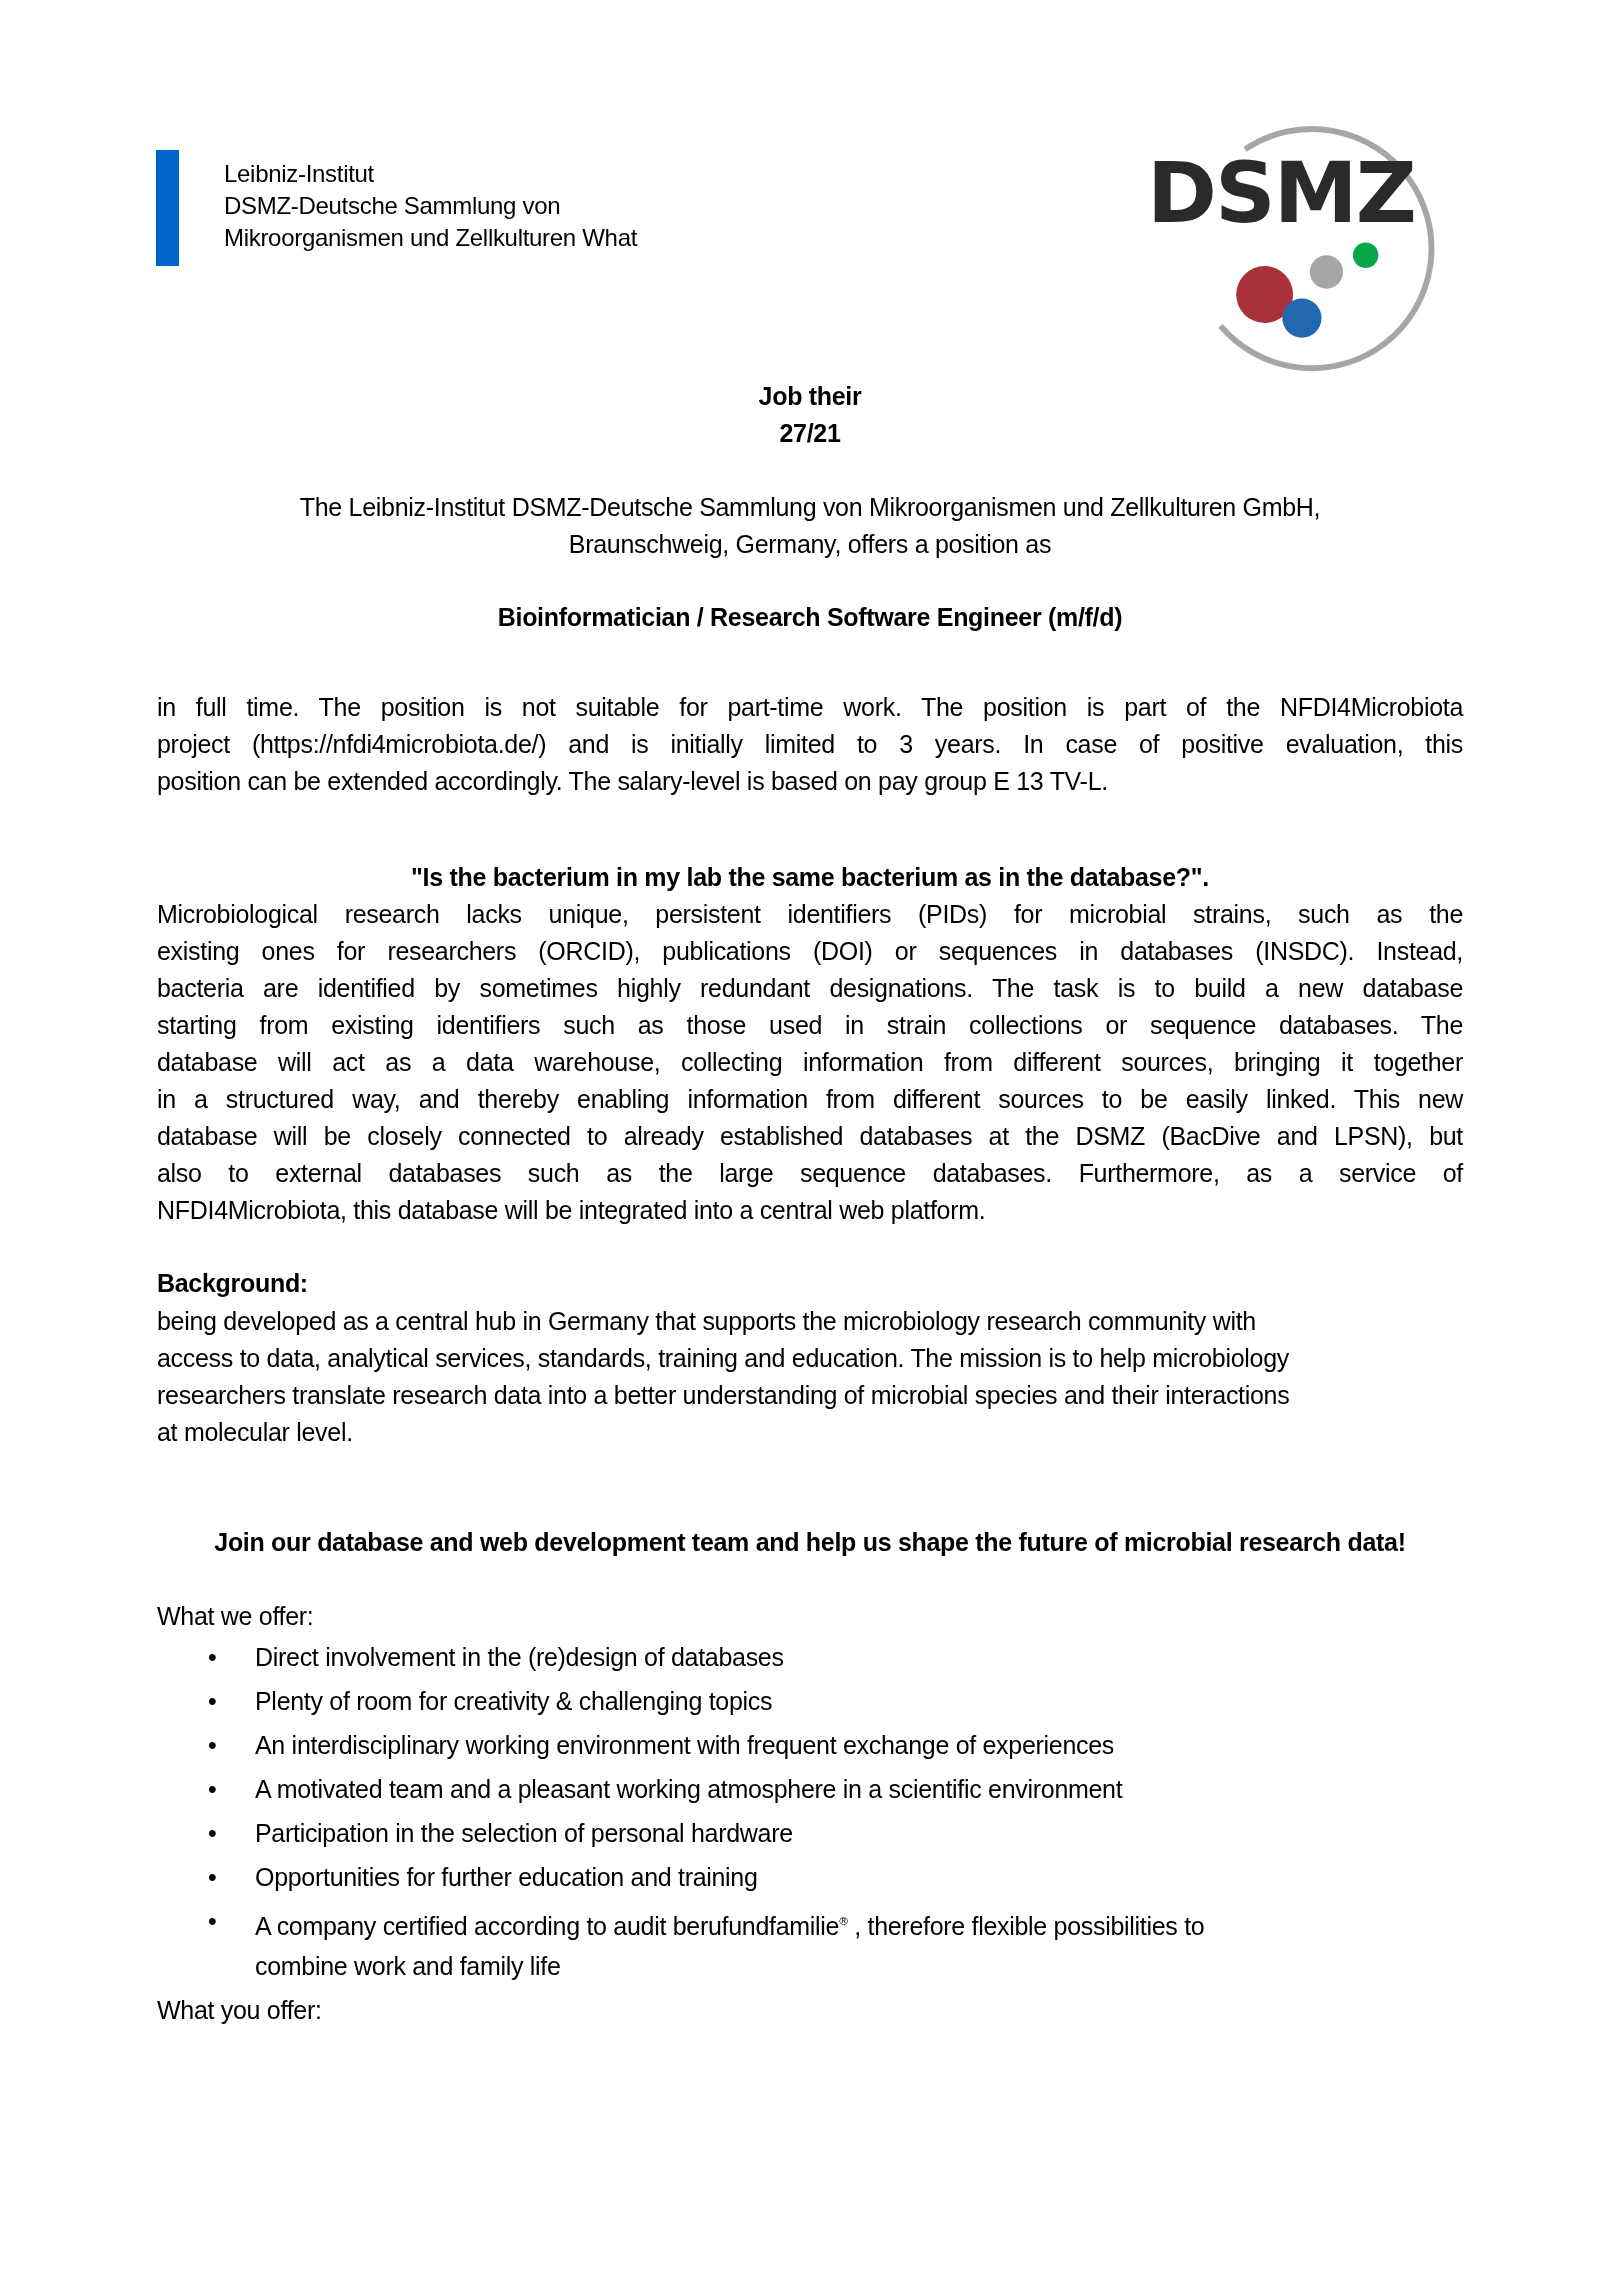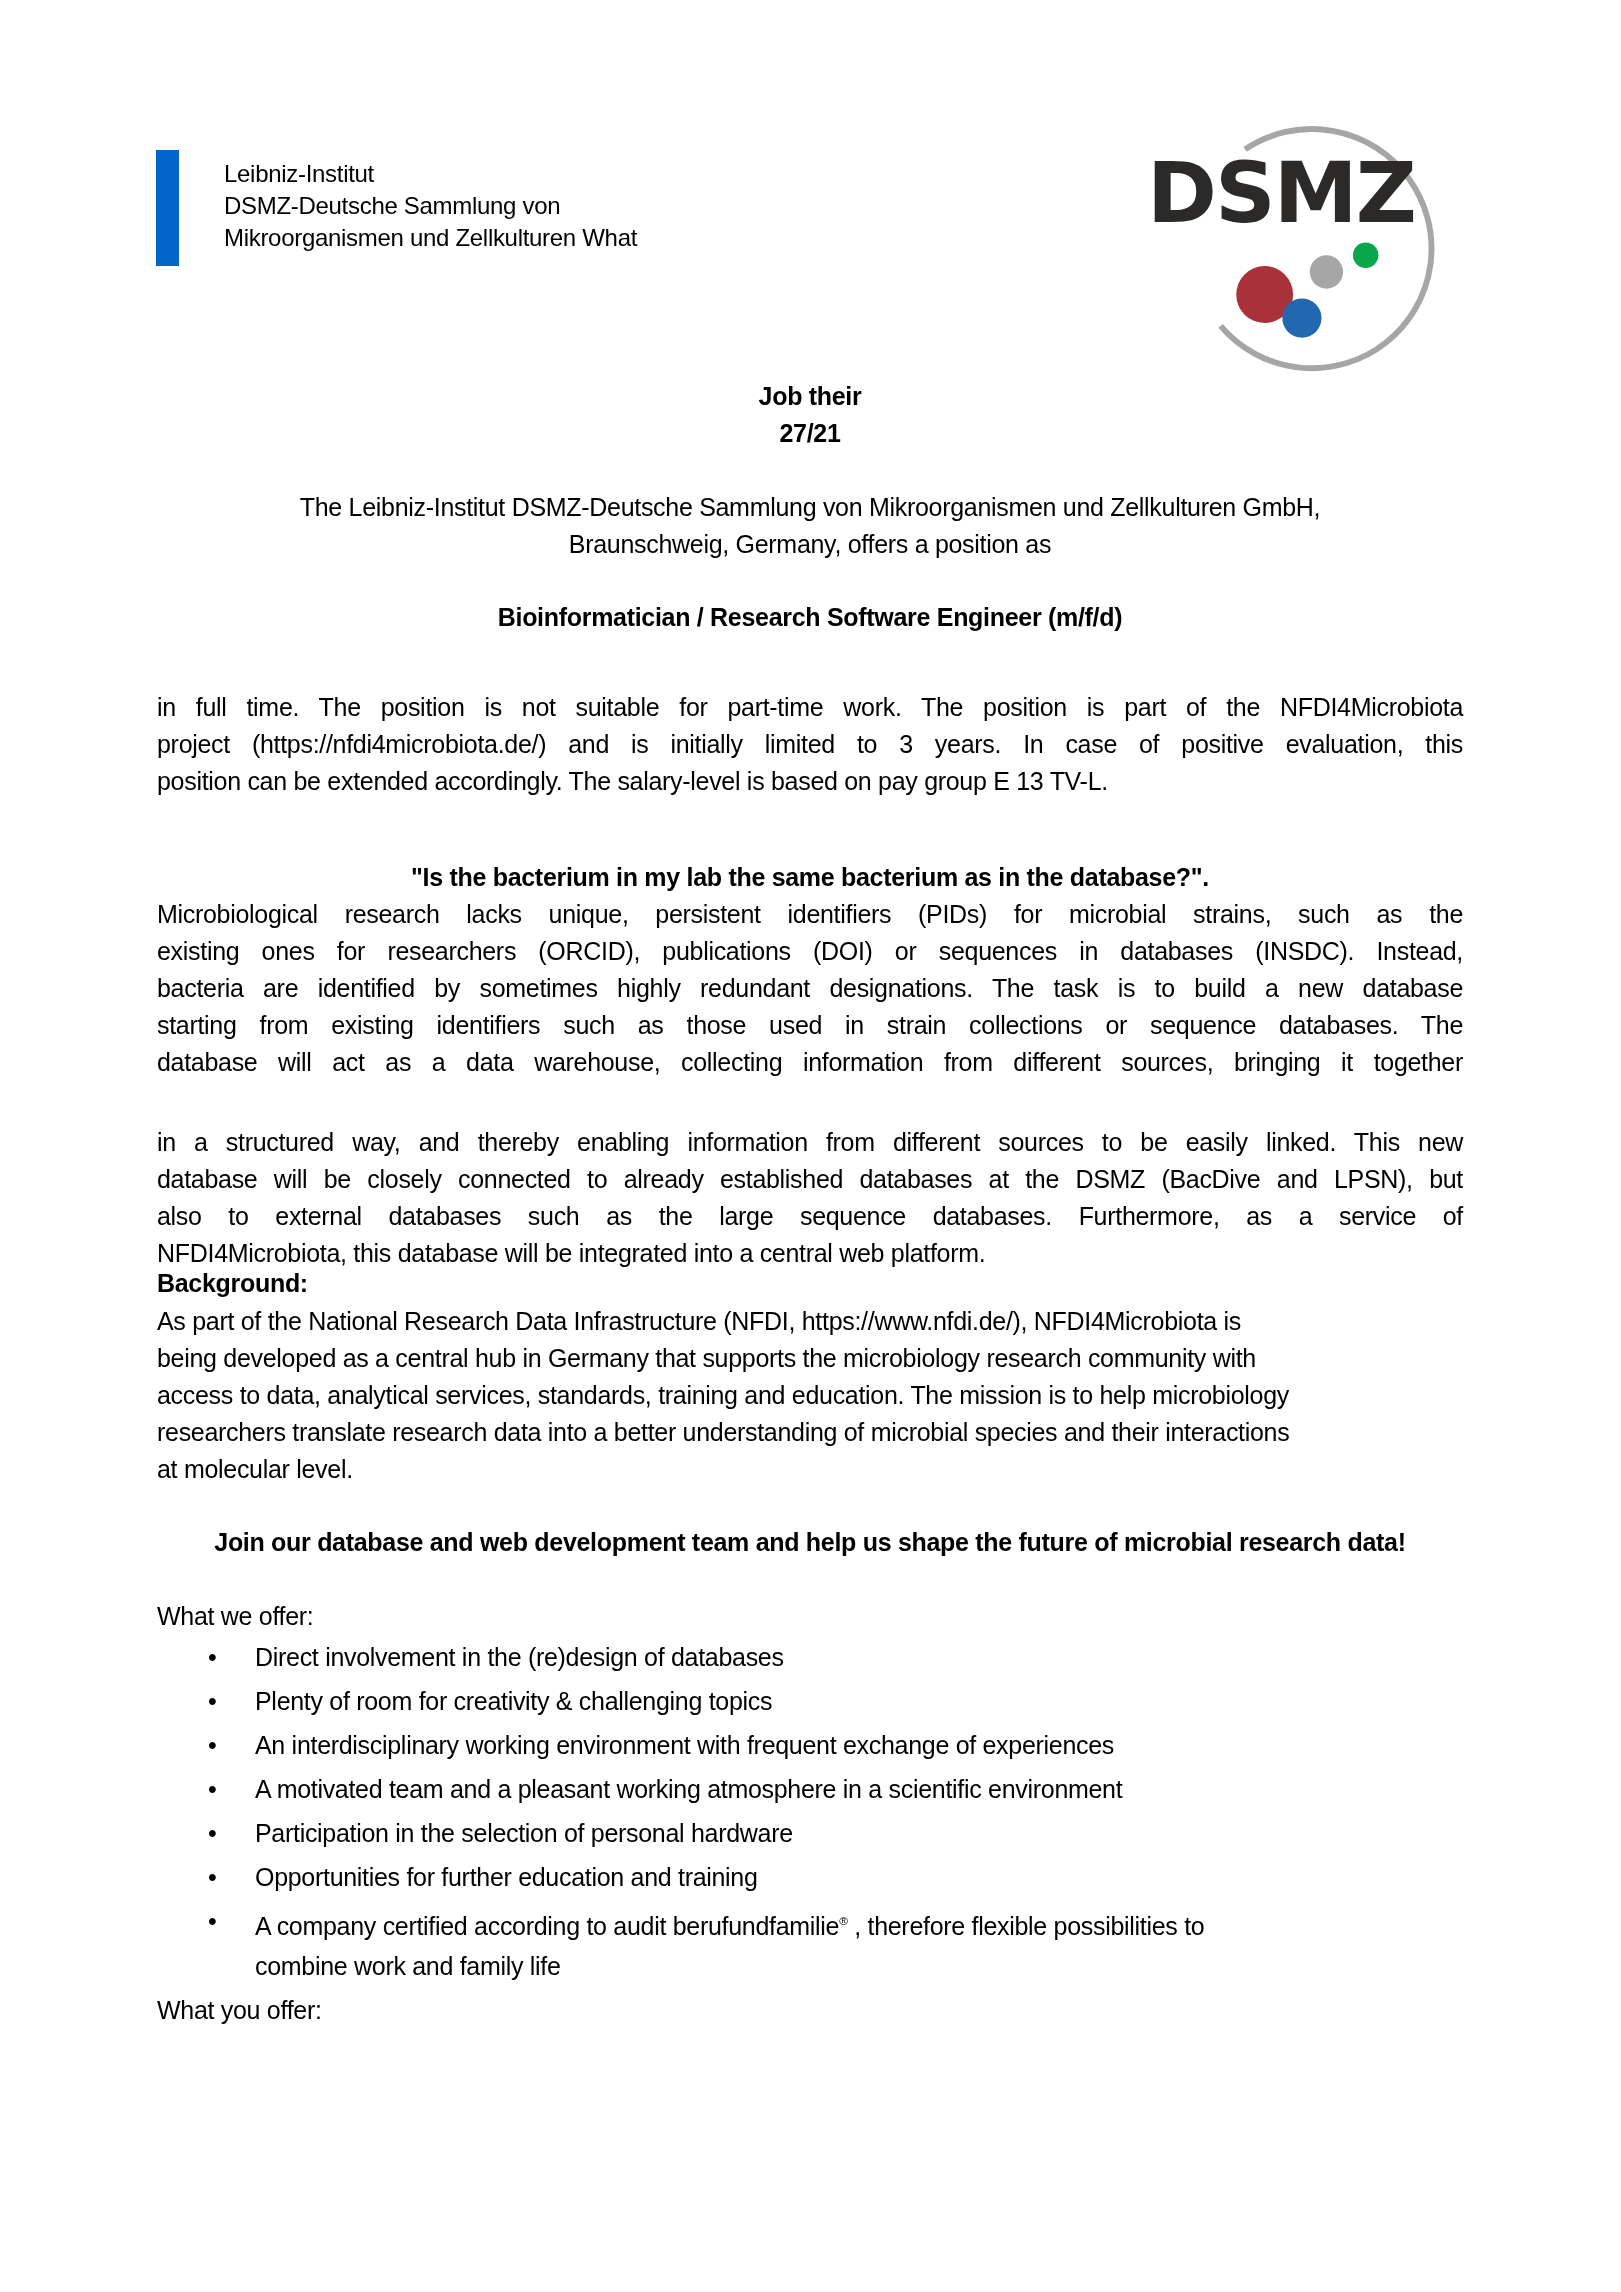--- a/index.html
+++ b/index.html
@@ -75,29 +75,28 @@
     <div>position can be extended accordingly. The salary-level is based on pay group E 13 TV-L.</div>
   </div>
 
   <div class="block task-quote txt bold center">"Is the bacterium in my lab the same bacterium as in the database?".</div>
   <div class="block task-body txt">
     <div class="jl" style="text-align: justify; text-align-last: justify;">Microbiological research lacks unique, persistent identifiers (PIDs) for microbial strains, such as the</div>
     <div class="jl" style="text-align: justify; text-align-last: justify;">existing ones for researchers (ORCID), publications (DOI) or sequences in databases (INSDC). Instead,</div>
     <div class="jl" style="text-align: justify; text-align-last: justify;">bacteria are identified by sometimes highly redundant designations. The task is to build a new database</div>
     <div class="jl" style="text-align: justify; text-align-last: justify;">starting from existing identifiers such as those used in strain collections or sequence databases. The</div>
     <div class="jl" style="text-align: justify; text-align-last: justify;">database will act as a data warehouse, collecting information from different sources, bringing it together</div>
-    <div class="jl" style="text-align: justify; text-align-last: justify; margin-top: 43px;">in a structured way, and thereby enabling information from different sources to be easily linked. This new</div>
+    <div class="jl" style="text-align: justify; text-align-last: justify;">in a structured way, and thereby enabling information from different sources to be easily linked. This new</div>
     <div class="jl" style="text-align: justify; text-align-last: justify;">database will be closely connected to already established databases at the DSMZ (BacDive and LPSN), but</div>
     <div class="jl" style="text-align: justify; text-align-last: justify;">also to external databases such as the large sequence databases. Furthermore, as a service of</div>
     <div>NFDI4Microbiota, this database will be integrated into a central web platform.</div>
   </div>
 
   <div class="block bg-h txt bold">Background:</div>
   <div class="block bg-body txt">
-    <div>As part of the National Research Data Infrastructure (NFDI, https://www.nfdi.de/), NFDI4Microbiota is</div>
     <div>being developed as a central hub in Germany that supports the microbiology research community with</div>
     <div>access to data, analytical services, standards, training and education. The mission is to help microbiology</div>
     <div>researchers translate research data into a better understanding of microbial species and their interactions</div>
     <div>at molecular level.</div>
   </div>
 
   <div class="block join txt bold center">Join our database and web development team and help us shape the future of microbial research data!</div>
 
   <div class="block we-offer-h txt">What we offer:</div>
   <ul class="offer-list txt">

